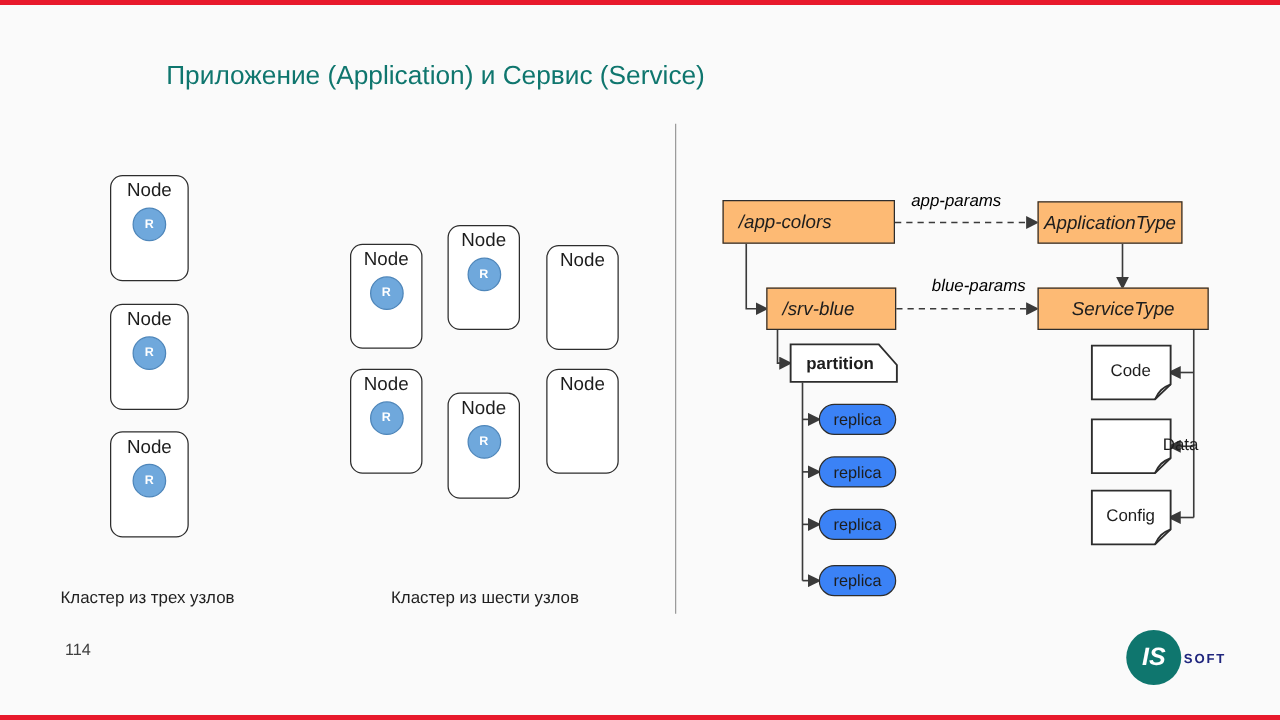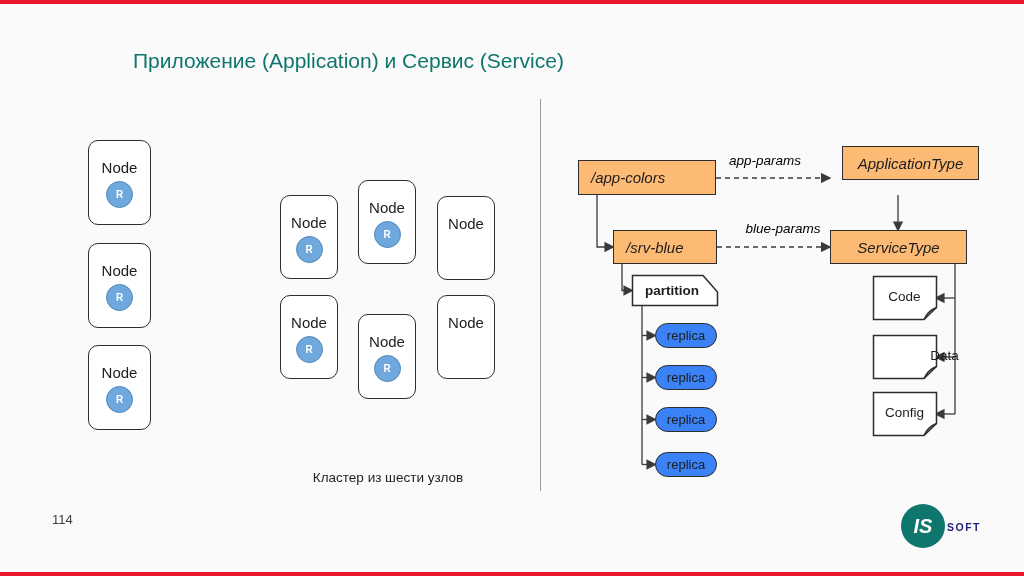--- a/index.html
+++ b/index.html
@@ -8,21 +8,21 @@
   .slide { position:relative; width:1024px; height:576px; background:#fafafa; overflow:hidden; }
 
   .edge-line { position:absolute; left:0; width:1024px; height:4px; background:#e8192c; }
   .edge-line.top { top:0; }
   .edge-line.bottom { bottom:0; }
 
   .title { position:absolute; left:97px; top:47px; font-size:21px; line-height:28px; color:#0f766e;margin-left:36px; }
 
   
   .node { position:absolute; background:#ffffff; border:1.5px solid #2d2d2d; border-radius:10px; }
-  .node-label { margin-top:18px; text-align:center; font-size:15px; color:#1d1d1d; }
+  .node-label { margin-top:3px; text-align:center; font-size:15px; color:#1d1d1d; }
   .r-circle { width:27px; height:27px; margin:5px auto 0 auto; border-radius:50%;
               background:#6fa8dc; border:1px solid #4e86ba; color:#ffffff;
               font-size:10px; font-weight:bold; display:flex; align-items:center; justify-content:center; }
 
   .caption { position:absolute; width:160px; text-align:center; font-size:13.5px; color:#1f1f1f; }
 
   .divider { position:absolute; left:540px; top:99px; width:1px; height:392px; background:#9b9b9b; }
 
   
   .dbox { position:absolute; background:#fdba74; border:1.5px solid #2d2d2d; border-radius:0;
@@ -101,20 +101,21 @@
   <div class="node" style="left:358px; top:314px; width:58px; height:85px;">
     <div class="node-label">Node</div>
     <div class="r-circle">
         <span>R</span>
       </div>
   </div>
   <div class="node" style="left:437px; top:295px; width:58px; height:84px;">
     <div class="node-label">Node</div>
   </div>
 
+  <div class="caption" style="left:38px; top:470px;">Кластер из трех узлов</div>
   <div class="caption" style="left:308px; top:470px;">Кластер из шести узлов</div>
 
   <div class="divider"></div>
 
   <svg class="connectors" viewBox="0 0 1024 576">
     <defs>
       <marker id="arr" viewBox="0 0 10 10" refX="2" refY="5" markerWidth="8" markerHeight="8" orient="auto-start-reverse">
         <path d="M0,0 L10,5 L0,10 Z" fill="#3a3a3a"></path>
       </marker>
     </defs>
@@ -151,21 +152,21 @@
     </g>
     <g>
       <path d="M873.5,392.5 L936.5,392.5 L936.5,423.5 L924,435.5 L873.5,435.5 Z" fill="#ffffff" stroke="#2d2d2d" stroke-width="1.5"></path>
       <path d="M924,435.5 C927,429 930,426 936.5,423.5" fill="none" stroke="#2d2d2d" stroke-width="1.5"></path>
     </g>
   </svg>
 
   <div class="dbox left-text" style="left:578px; top:160px; width:138px; height:35px;">
     <span>/app-colors</span>
   </div>
-  <div class="dbox center" style="left:830px; top:146px; width:137px; height:34px;margin-left:12px;">
+  <div class="dbox center" style="left:830px; top:161px; width:116px; height:34px;">
     <span>ApplicationType</span>
   </div>
   <div class="dbox left-text" style="left:613px; top:230px; width:104px; height:34px;">
     <span>/srv-blue</span>
   </div>
   <div class="dbox center" style="left:830px; top:230px; width:137px; height:34px;">
     <span>ServiceType</span>
   </div>
 
   <div class="edge-label" style="left:700px; top:153px;">app-params</div>

